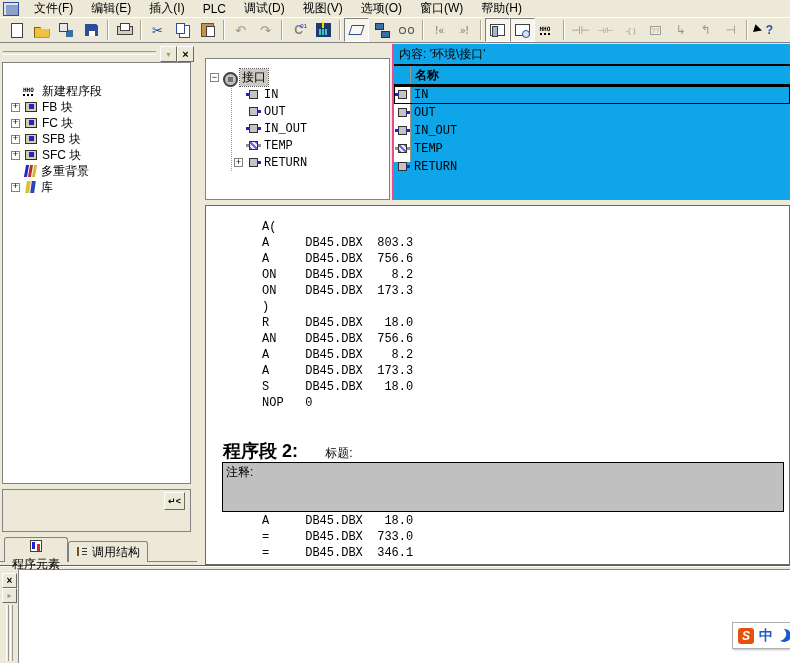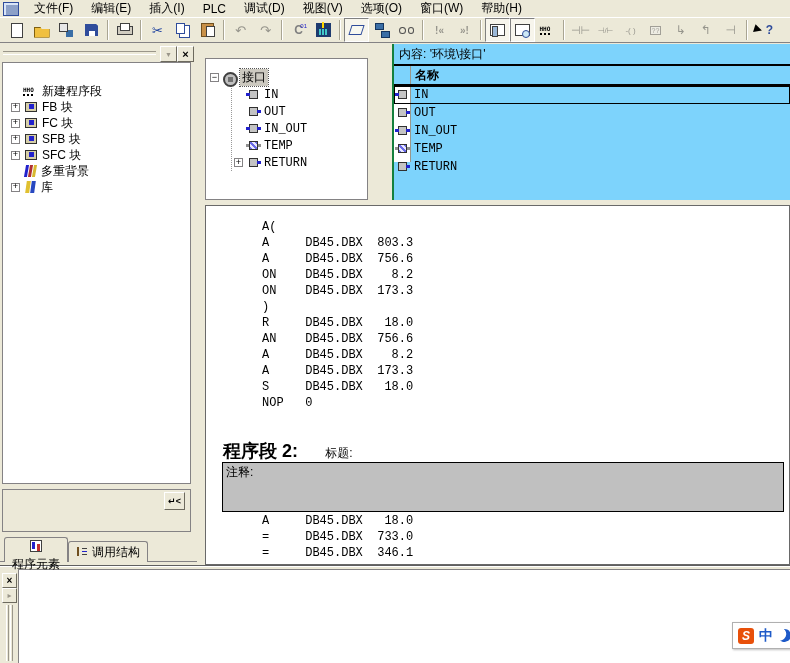--- a/index.html
+++ b/index.html
@@ -112,42 +112,42 @@
   .program-elements-icon{width:12px;height:12px;position:relative;}
   .program-elements-icon::before{content:"";position:absolute;inset:0;background:#fff;border:1px solid #404040;}
   .program-elements-icon::after{content:"";position:absolute;left:2px;top:2px;width:3px;height:7px;background:#2222cc;
     box-shadow:5px 2px 0 #c03030;}
   .call-structure-icon{width:12px;height:12px;position:relative;}
   .call-structure-icon::before{content:"";position:absolute;left:1px;top:1px;width:2px;height:9px;background:#c8a000;border:1px solid #705020;box-sizing:border-box;}
   .call-structure-icon::after{content:"";position:absolute;left:6px;top:2px;width:5px;height:1px;background:#404040;
     box-shadow:0 3px 0 #2222cc,0 6px 0 #404040;}
 
   
-  .decl-box{position:absolute;left:205px;top:58px;width:163px;height:142px;background:#fff;
+  .decl-box{position:absolute;left:205px;top:58px;width:185px;height:142px;background:#fff;
     border:1px solid #848284;box-sizing:border-box;padding:10px 2px 2px 4px;overflow:hidden;}
   .decl-box .trow{height:17px;}
   .sel-label{background:#ccc9c0;outline:1px dotted #555;padding:0 2px;}
   .decl-children{margin-left:21px;border-left:1px dotted #999;padding-left:2px;}
   .mono{font-family:"Liberation Mono","DejaVu Sans Mono",monospace;}
   .interface-icon{width:15px;height:14px;position:relative;}
   .interface-icon::before{content:"";position:absolute;left:1px;top:1px;width:11px;height:11px;border:2px solid #404040;
     border-radius:50%;background:#c0c0c0;}
   .interface-icon::after{content:"";position:absolute;left:6px;top:6px;width:5px;height:5px;background:#707070;}
   [class*="pin-"]{width:15px;height:12px;position:relative;flex:none;}
   [class*="pin-"]::before{content:"";position:absolute;left:3px;top:1px;width:9px;height:9px;background:#c4c4c4;
     border:1px solid #303030;box-sizing:border-box;}
   .pin-in-icon::after{content:"";position:absolute;left:0;top:4px;width:4px;height:3px;background:#2222cc;}
   .pin-out-icon::after,.pin-return-icon::after{content:"";position:absolute;right:0;top:4px;width:4px;height:3px;background:#2222cc;}
   .pin-inout-icon::after{content:"";position:absolute;left:0;top:4px;width:4px;height:3px;background:#2222cc;box-shadow:11px 0 0 #2222cc;}
   .pin-temp-icon::before{background:repeating-linear-gradient(45deg,#6a6ae8 0 2px,#e8e8ff 2px 4px);border:1px solid #303030;}
   .pin-temp-icon::after{content:"";position:absolute;left:0;top:4px;width:3px;height:3px;background:#909090;box-shadow:12px 0 0 #909090;}
 
   
   .ct-pane{position:absolute;left:392px;top:44px;width:398px;height:156px;box-sizing:border-box;
-    border-left:2px solid #15803d;background:#7dd3fc;}
+    border-left:2px solid #ec4899;background:#0ea5e9;}
   .ct-title{height:20px;line-height:20px;padding-left:5px;border-bottom:2px solid #000;white-space:nowrap;overflow:hidden;}
   .ct-name{height:18px;line-height:18px;padding-left:21px;font-weight:700;border-bottom:2px solid #000;position:relative;}
   .ct-name::before{content:"";position:absolute;left:16px;top:0;bottom:0;width:1px;background:#9a968a;}
   .ct-rows{position:relative;}
   .ct-rows::before{content:"";position:absolute;left:0;top:0;bottom:14px;width:16px;background:#fff;border-right:1px solid #9a968a;}
   .ct-row{height:18px;display:flex;align-items:center;position:relative;padding-left:1px;}
   .ct-row.selected{box-shadow:inset 0 0 0 1px #000;}
   .ct-label{margin-left:4px;font-family:"Liberation Mono","DejaVu Sans Mono",monospace;font-size:12px;}
 
   

